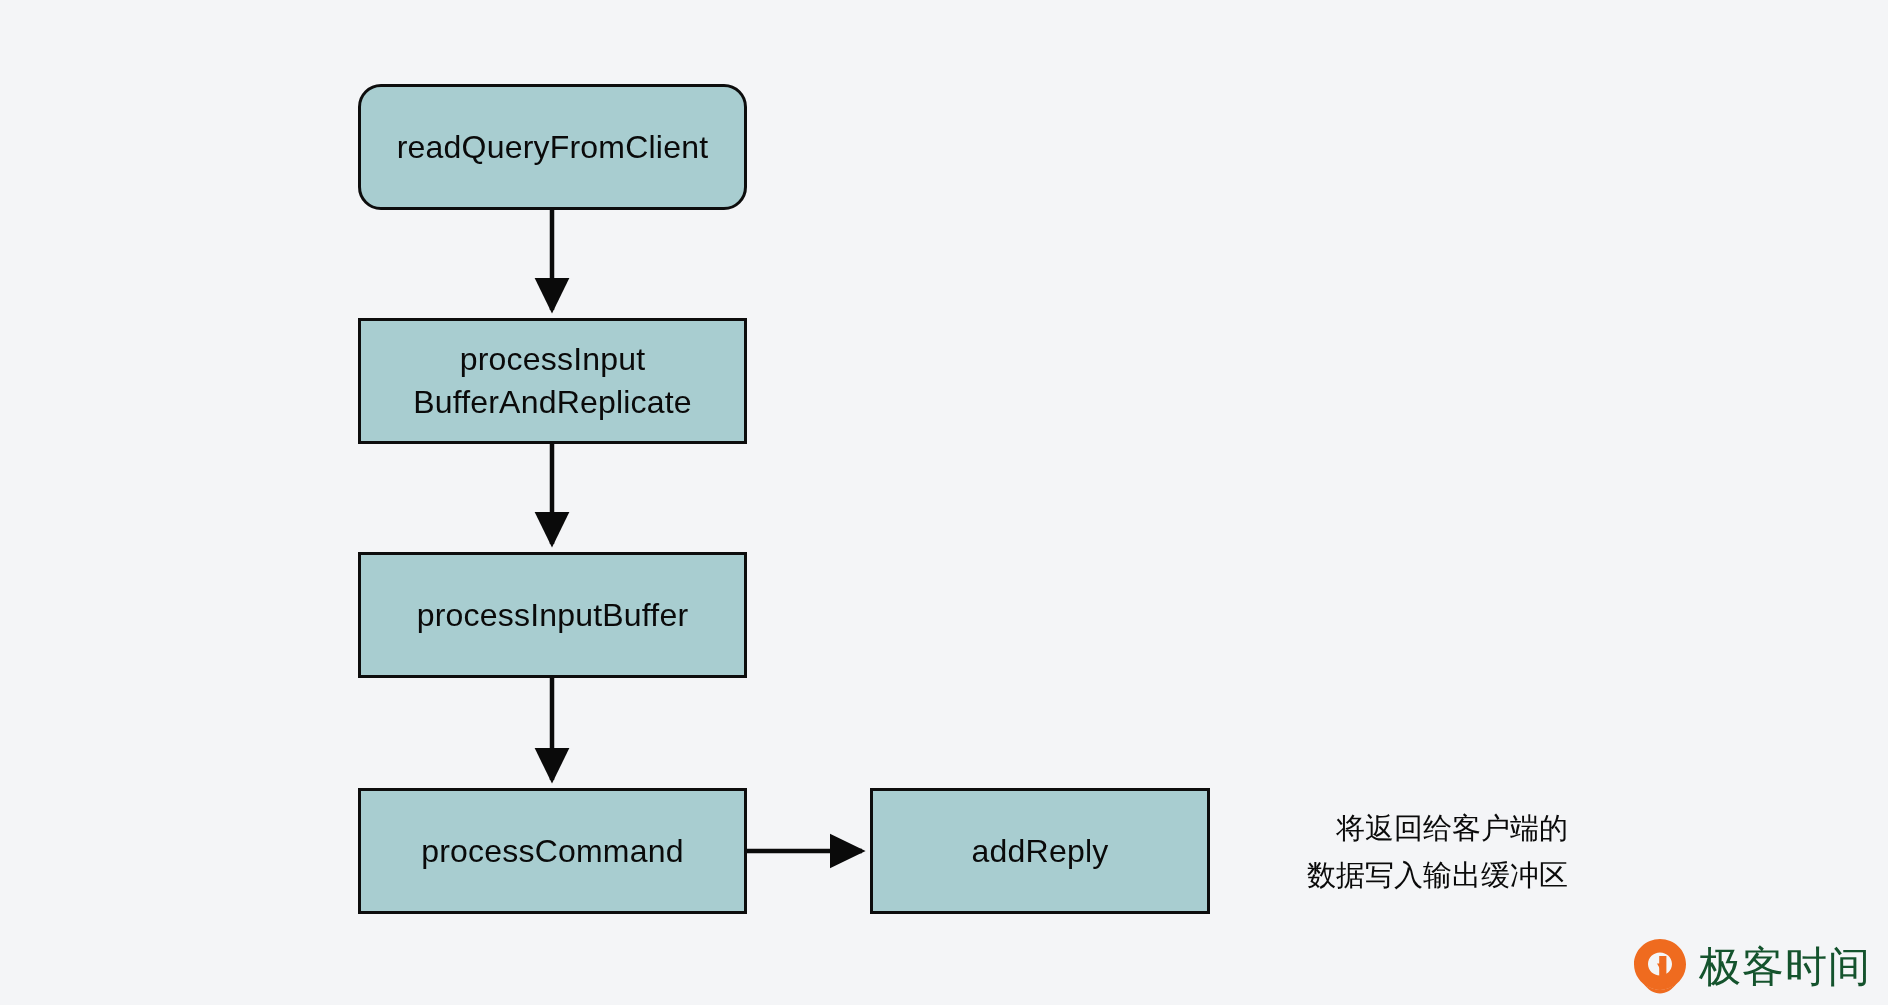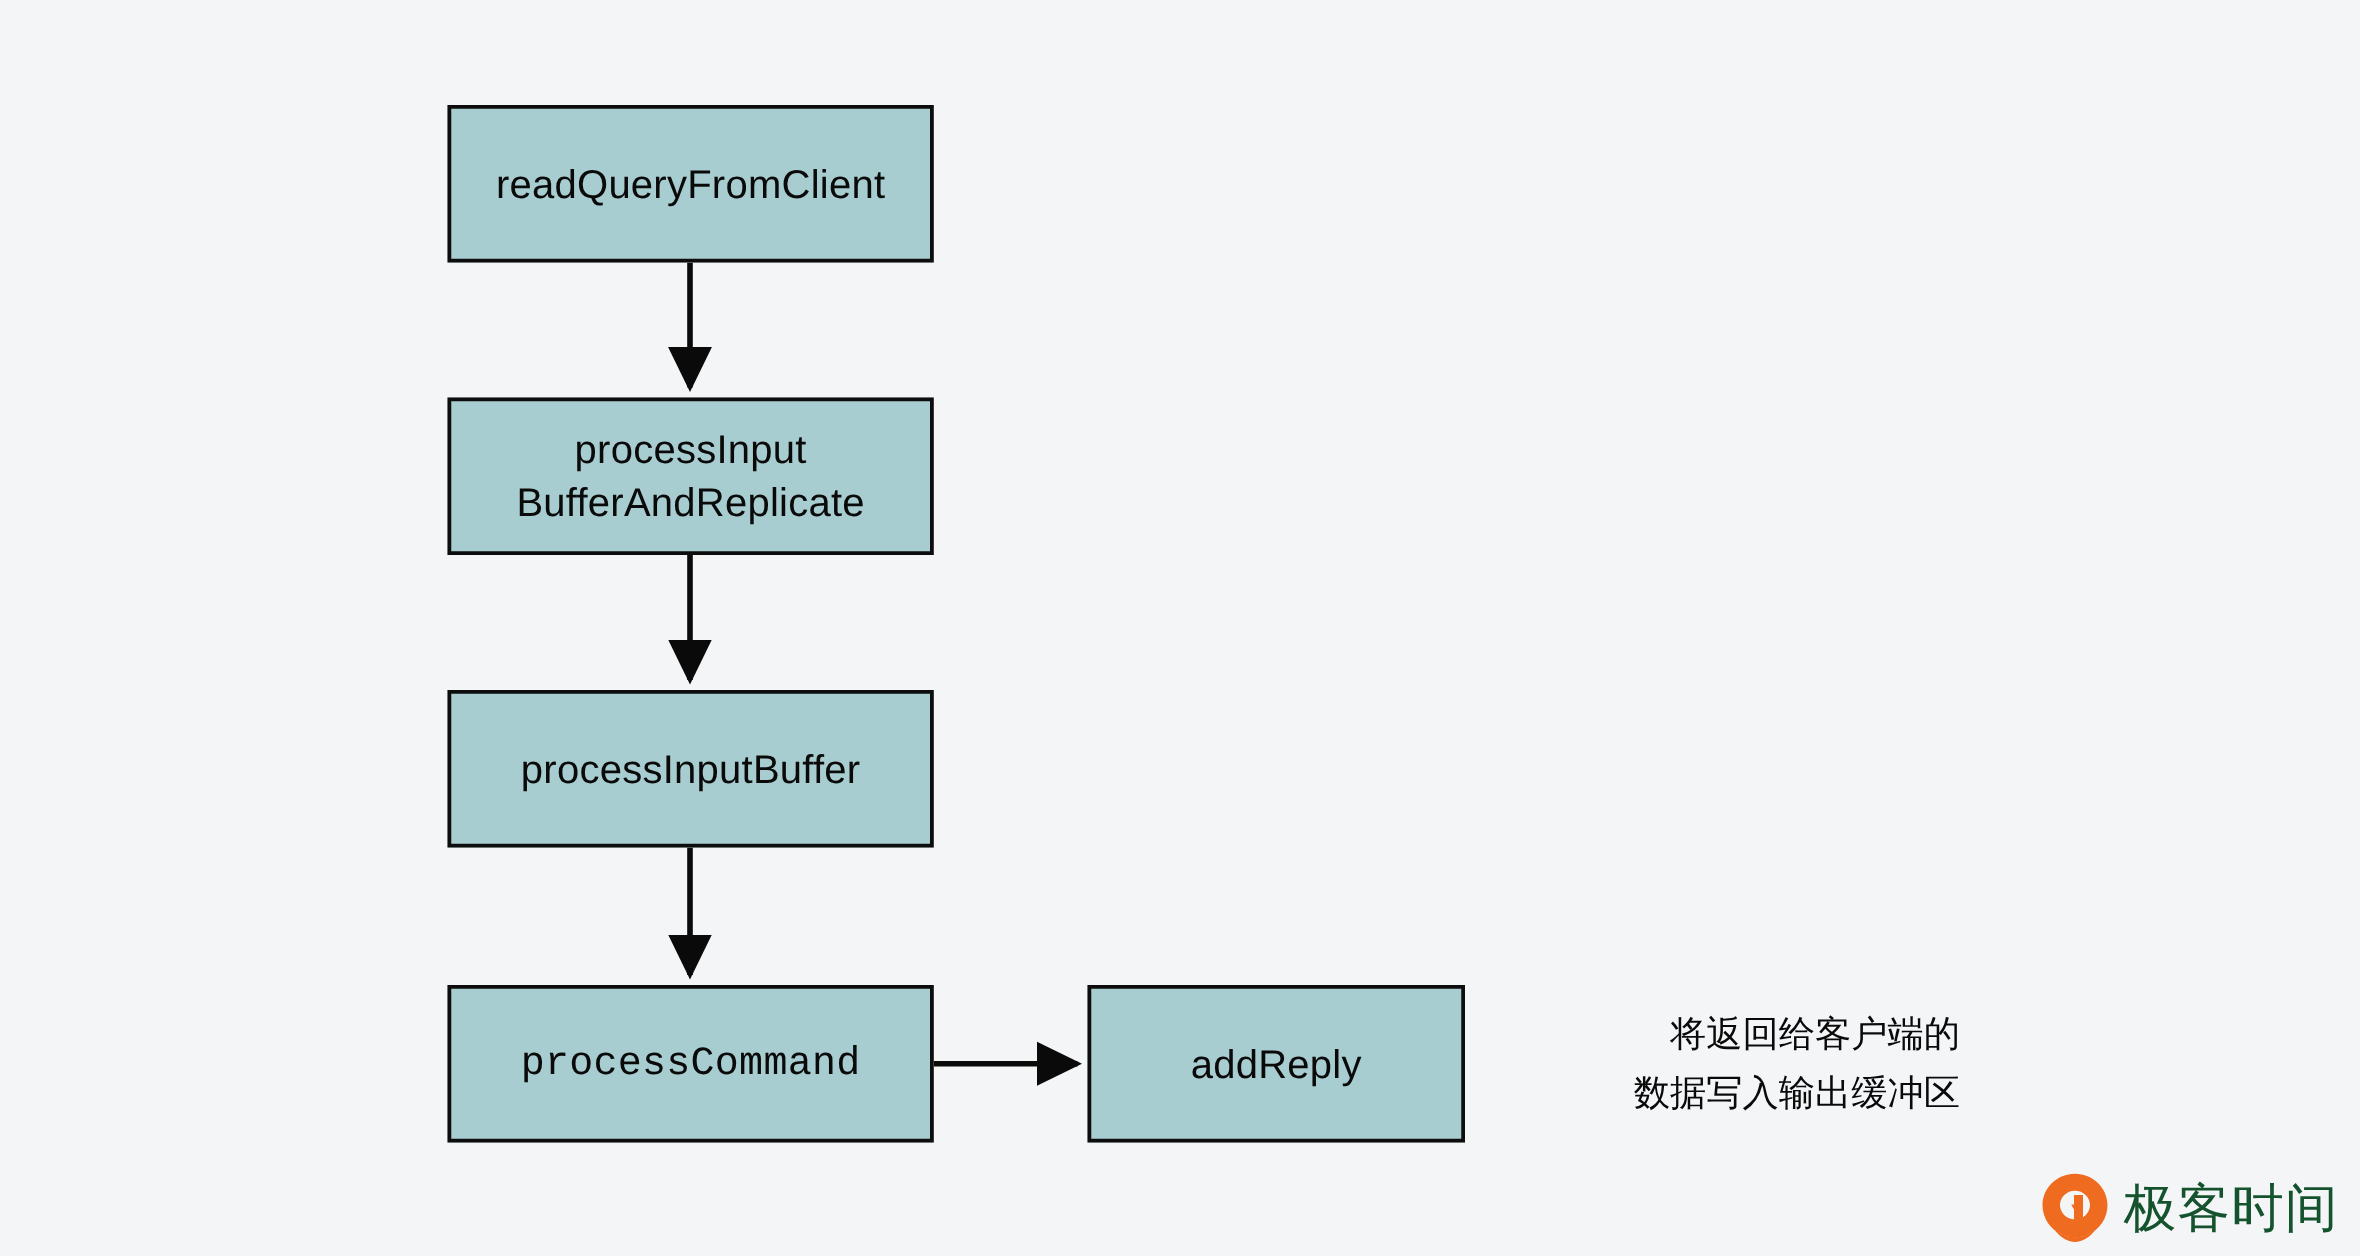--- a/index.html
+++ b/index.html
@@ -34,25 +34,25 @@
     align-items: center;
     justify-content: center;
     text-align: center;
     color: #0a0a0a;
     font-size: 32px;
     line-height: 1.34;
     letter-spacing: 0.2px;
     font-weight: 400;
     white-space: pre-line;
   }
-  #node-read { left: 358px;  top: 84px;  width: 389px; height: 126px; }
+  #node-read { left: 358px;  top: 84px;  width: 389px; height: 126px; border-radius: 23px; }
   #node-pibar { left: 358px; top: 318px; width: 389px; height: 126px; }
   #node-pib   { left: 358px; top: 552px; width: 389px; height: 126px; }
-  #node-pcmd  { left: 358px; top: 788px; width: 389px; height: 126px; font-family: Liberation Mono, monospace; }
-  #node-reply { left: 870px; top: 788px; width: 302px; height: 126px; }
+  #node-pcmd  { left: 358px; top: 788px; width: 389px; height: 126px; }
+  #node-reply { left: 870px; top: 788px; width: 340px; height: 126px; }
 
   .annotation {
     position: absolute;
     left: 1238px;
     top: 805px;
     width: 330px;
     color: #0a0a0a;
     font-size: 29px;
     line-height: 1.62;
     text-align: right;

